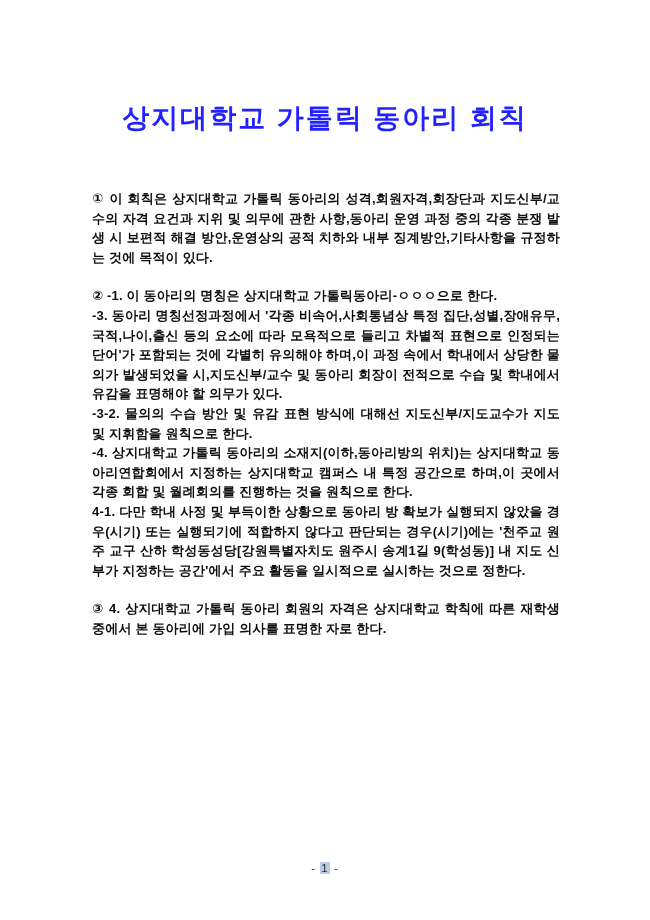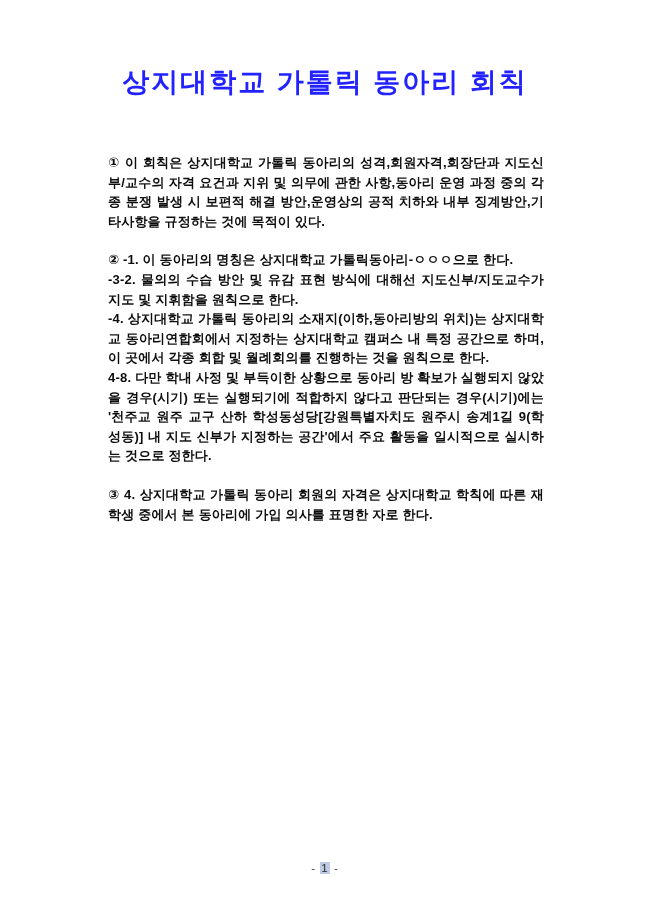--- a/index.html
+++ b/index.html
@@ -8,38 +8,38 @@
     position: relative;
     width: 650px;
     height: 920px;
     margin: 0 auto;
     background: #ffffff;
     overflow: hidden;
     font-family: "Liberation Sans", "DejaVu Sans", sans-serif;
   }
   .doc-title {
     margin: 0;
-    padding-top: 64px;
+    padding-top: 100px;
     text-align: center;
     font-size: 27px;
     font-weight: 800;
     letter-spacing: 2px;
     color: #2222fe;
     line-height: 36px;
   }
   .doc-body {
     margin: 53px 92px 0 92px;
     width: 468px;
     color: #0d0d0d;
     font-size: 13px;
     font-weight: 700;
     line-height: 19.6px;
     letter-spacing: 0.2px;
   }
-  .section { margin: 16px; }
+  .section { margin: 0; }
   .section + .section { margin-top: 19px; }
   .section p {
     margin: 0;
     text-align: justify;
     text-align-last: left;
     word-break: break-all;
   }
   .page-footer {
     position: absolute;
     left: 0;
@@ -65,23 +65,24 @@
   <h1 class="doc-title">상지대학교 가톨릭 동아리 회칙</h1>
 
   <div class="doc-body">
 
     <div class="section">
       <p>① 이 회칙은 상지대학교 가톨릭 동아리의 성격,회원자격,회장단과 지도신부/교수의 자격 요건과 지위 및 의무에 관한 사항,동아리 운영 과정 중의 각종 분쟁 발생 시 보편적 해결 방안,운영상의 공적 치하와 내부 징계방안,기타사항을 규정하는 것에 목적이 있다.</p>
     </div>
 
     <div class="section">
       <p>② -1. 이 동아리의 명칭은 상지대학교 가톨릭동아리-ㅇㅇㅇ으로 한다.</p>
+      <p>-3. 동아리 명칭선정과정에서 '각종 비속어,사회통념상 특정 집단,성별,장애유무,국적,나이,출신 등의 요소에 따라 모욕적으로 들리고 차별적 표현으로 인정되는 단어'가 포함되는 것에 각별히 유의해야 하며,이 과정 속에서 학내에서 상당한 물의가 발생되었을 시,지도신부/교수 및 동아리 회장이 전적으로 수습 및 학내에서 유감을 표명해야 할 의무가 있다.</p>
       <p>-3-2. 물의의 수습 방안 및 유감 표현 방식에 대해선 지도신부/지도교수가 지도 및 지휘함을 원칙으로 한다.</p>
       <p>-4. 상지대학교 가톨릭 동아리의 소재지(이하,동아리방의 위치)는 상지대학교 동아리연합회에서 지정하는 상지대학교 캠퍼스 내 특정 공간으로 하며,이 곳에서 각종 회합 및 월례회의를 진행하는 것을 원칙으로 한다.</p>
-      <p>4-8. 다만 학내 사정 및 부득이한 상황으로 동아리 방 확보가 실행되지 않았을 경우(시기) 또는 실행되기에 적합하지 않다고 판단되는 경우(시기)에는 '천주교 원주 교구 산하 학성동성당[강원특별자치도 원주시 송계1길 9(학성동)] 내 지도 신부가 지정하는 공간'에서 주요 활동을 일시적으로 실시하는 것으로 정한다.</p>
+      <p>4-1. 다만 학내 사정 및 부득이한 상황으로 동아리 방 확보가 실행되지 않았을 경우(시기) 또는 실행되기에 적합하지 않다고 판단되는 경우(시기)에는 '천주교 원주 교구 산하 학성동성당[강원특별자치도 원주시 송계1길 9(학성동)] 내 지도 신부가 지정하는 공간'에서 주요 활동을 일시적으로 실시하는 것으로 정한다.</p>
     </div>
 
     <div class="section">
       <p>③ 4. 상지대학교 가톨릭 동아리 회원의 자격은 상지대학교 학칙에 따른 재학생 중에서 본 동아리에 가입 의사를 표명한 자로 한다.</p>
     </div>
 
   </div>
 
   <div class="page-footer"><span>- </span><span class="page-number-field">1</span><span> -</span></div>
 

